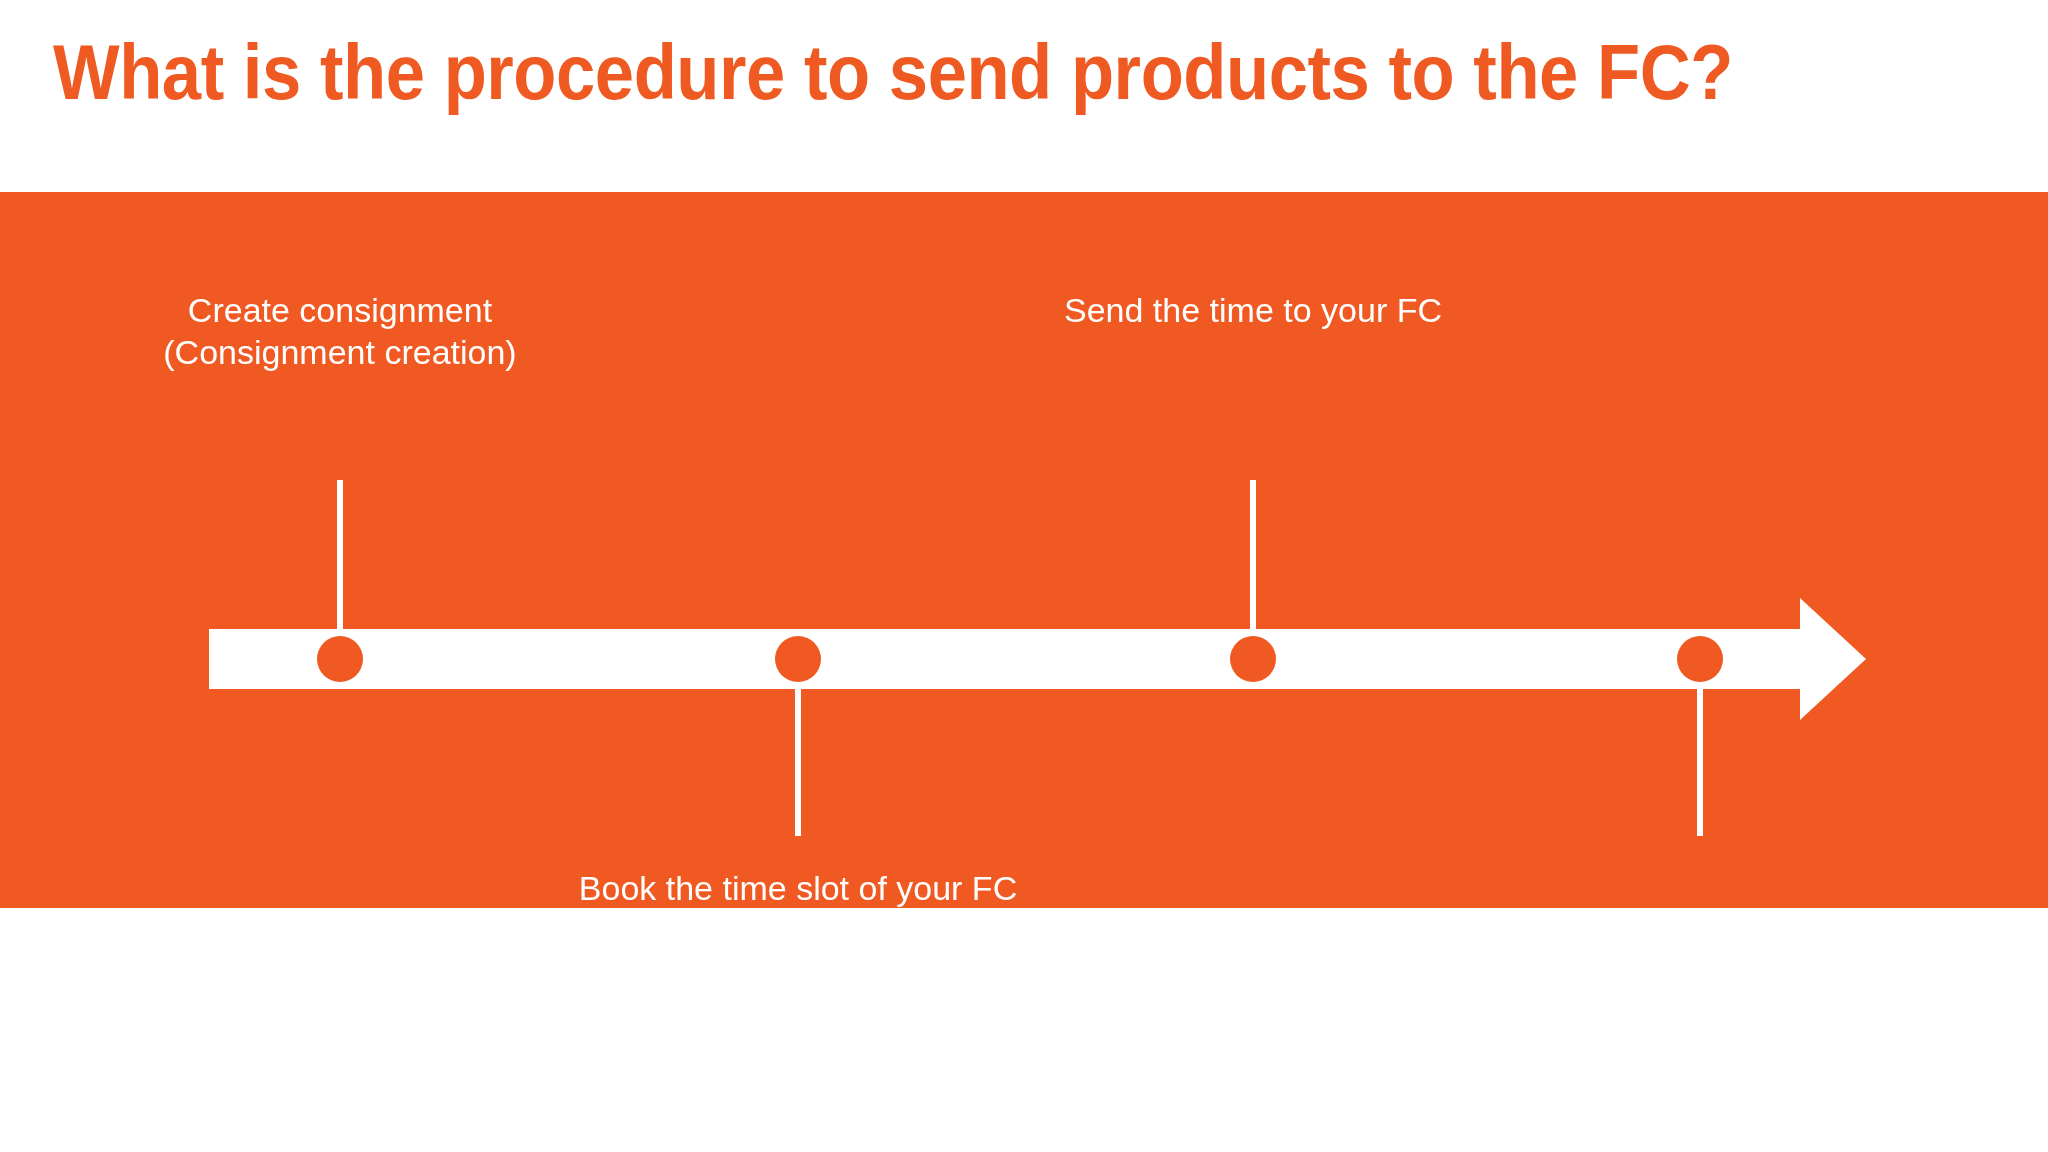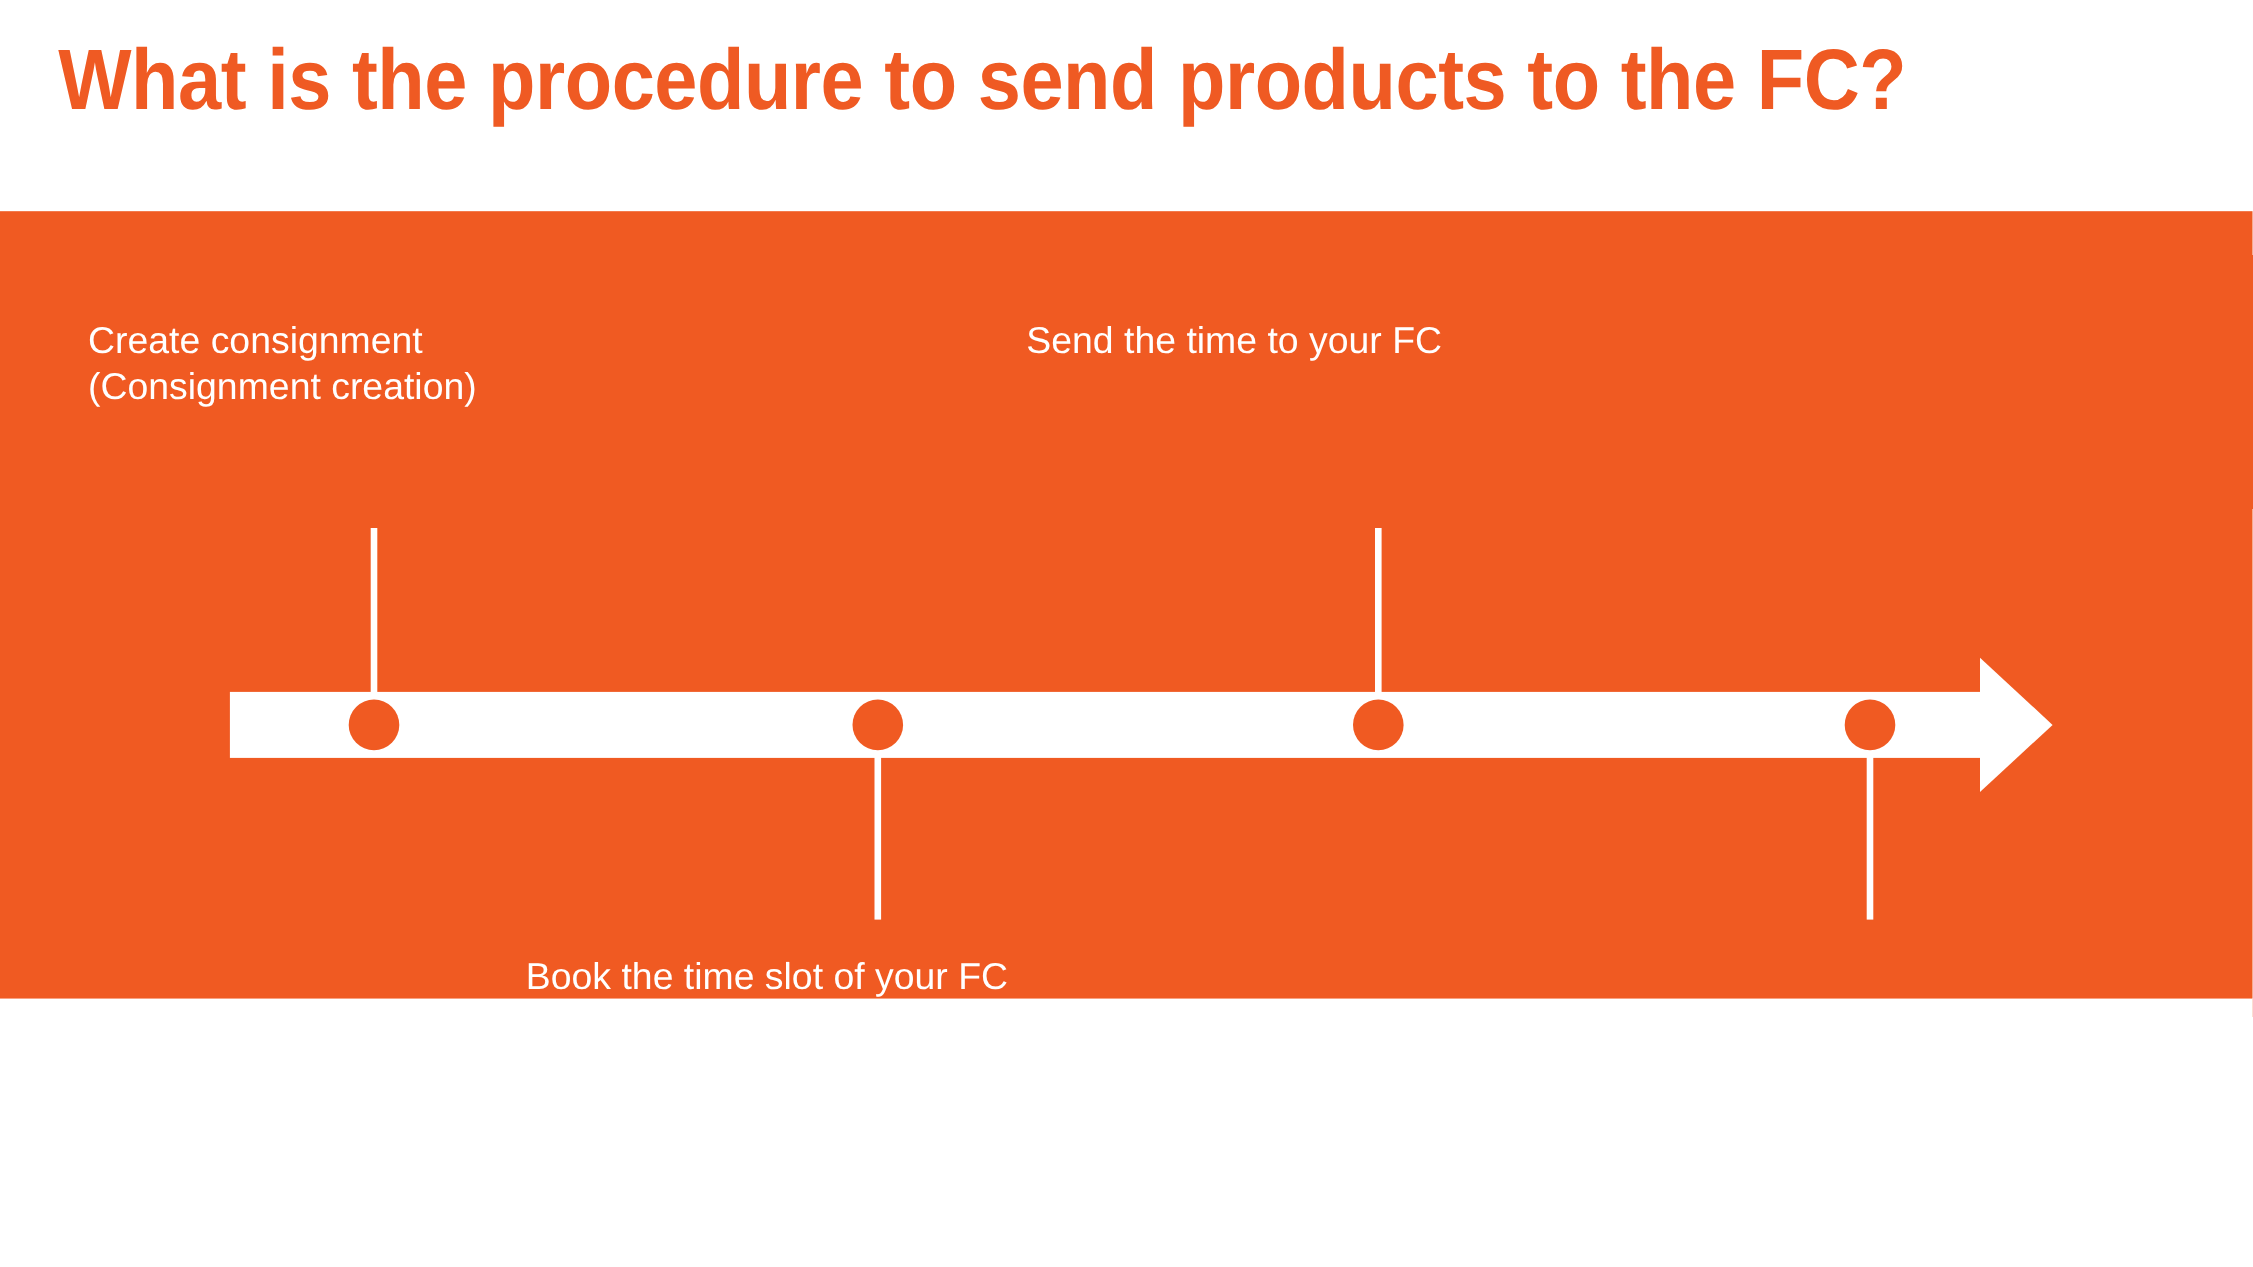--- a/index.html
+++ b/index.html
@@ -92,21 +92,21 @@
   .tl-tick.up   { top: 288px; height: 150px; }   
   .tl-tick.down { top: 496px; height: 148px; }   
 
   .tl-label {
     position: absolute;
     color: #FFFFFF;
     font-family: "Liberation Sans", sans-serif;
     font-size: 34px;
     line-height: 42px;
     font-weight: normal;
-    text-align: left;
+    text-align: center;
     white-space: pre-line;
     transform: translateX(-50%);
   }
   .tl-label.above { bottom: auto; }
 
   
   #logo {
     position: absolute;
     left: 1846px;
     top: 1072px;

